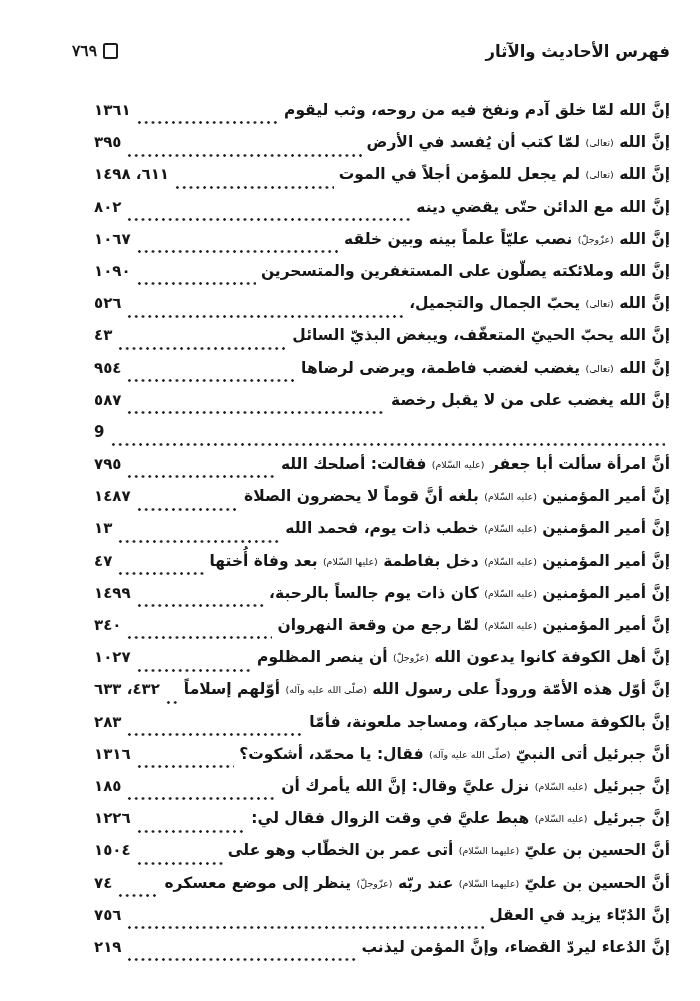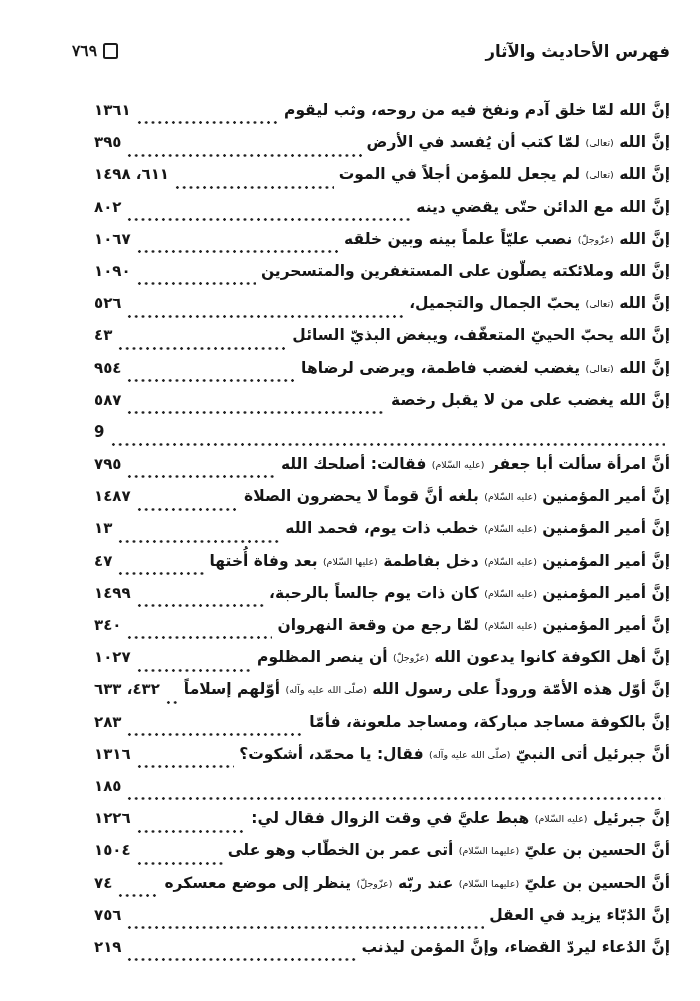--- a/index.html
+++ b/index.html
@@ -221,20 +221,21 @@
     <span class="pages">٢٨٣</span>
   </div>
 
   <div class="row">
     <span class="entry-text"><span>أنَّ جبرئيل أتى النبيّ </span><span class="paren">(صلّى الله عليه وآله)</span><span> فقال: يا محمّد، أشكوت؟</span></span>
     <span class="dots"></span>
     <span class="pages">١٣١٦</span>
   </div>
 
   <div class="row">
+    <span class="entry-text"><span>إنَّ جبرئيل </span><span class="paren">(عليه السّلام)</span><span> نزل عليَّ وقال: إنَّ الله يأمرك أن</span></span>
     <span class="dots"></span>
     <span class="pages">١٨٥</span>
   </div>
 
   <div class="row">
     <span class="entry-text"><span>إنَّ جبرئيل </span><span class="paren">(عليه السّلام)</span><span> هبط عليَّ في وقت الزوال فقال لي:</span></span>
     <span class="dots"></span>
     <span class="pages">١٢٢٦</span>
   </div>
 

